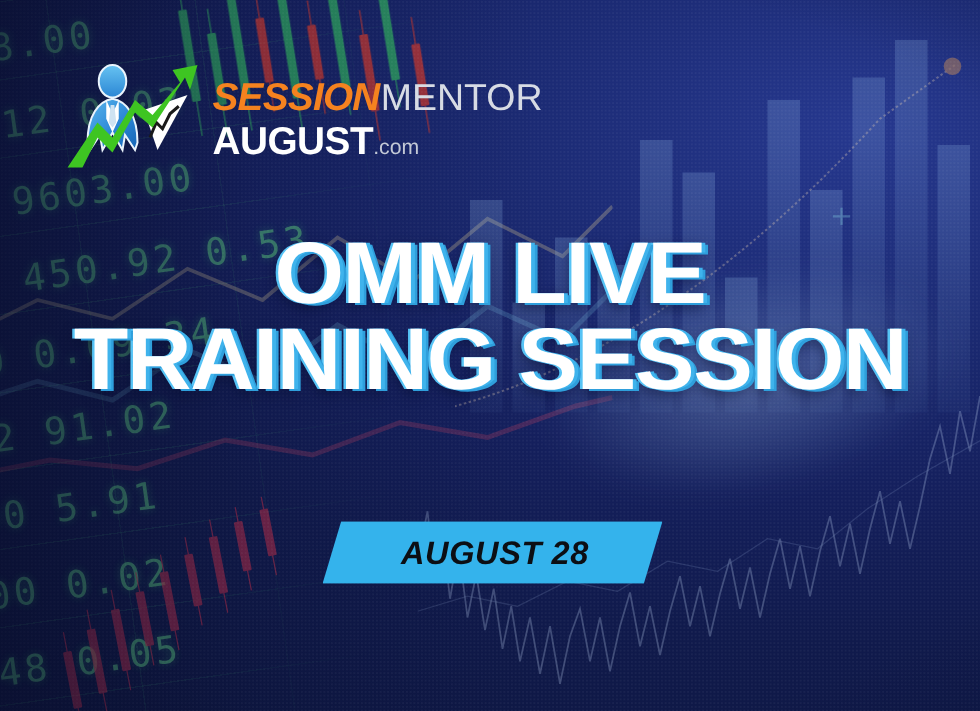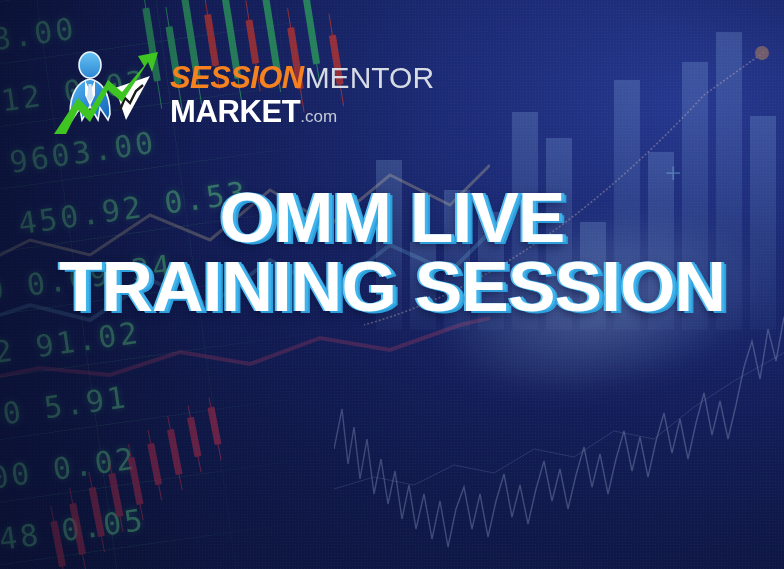--- a/index.html
+++ b/index.html
@@ -249,24 +249,29 @@
       <path d="M36.5 36 L39.5 36 L41 50 L38 54 L35 50 Z" fill="#cfe3f2"></path>
       <path d="M63 40 L98 28 L74 72 Z" fill="#ffffff"></path>
       <polyline points="68,62 73,50 78,55 84,43 91,37" fill="none" stroke="#1a1a1a" stroke-width="2.4"></polyline>
       <path d="M2 86 L14 86 L26 62 L38 74 L56 42 L70 54 L96 14 L100 24 L106 4 L86 8 L92 18 L70 44 L56 32 L38 62 L26 50 Z" fill="#3ec522"></path>
     </svg>
     <div class="logo-type">
       <div class="lt-row1">
         <span class="w-option">SESSION</span><span class="w-market">MENTOR</span>
       </div>
       <div class="lt-row2">
-        <span class="w-mentor">MARKET</span><span class="w-com">.com</span>
+        <span class="w-mentor">AUGUST</span><span class="w-com">.com</span>
       </div>
     </div>
   </div>
 
   <div class="headline">
     <span class="hl hl1">OMM LIVE</span>
     <span class="hl hl2">TRAINING SESSION</span>
   </div>
 
+  <div class="date-wrap">
+    <div class="date-banner">
+      <span class="date-text">AUGUST 28</span>
+    </div>
+  </div>
 
 </div>
 
 </body></html>

